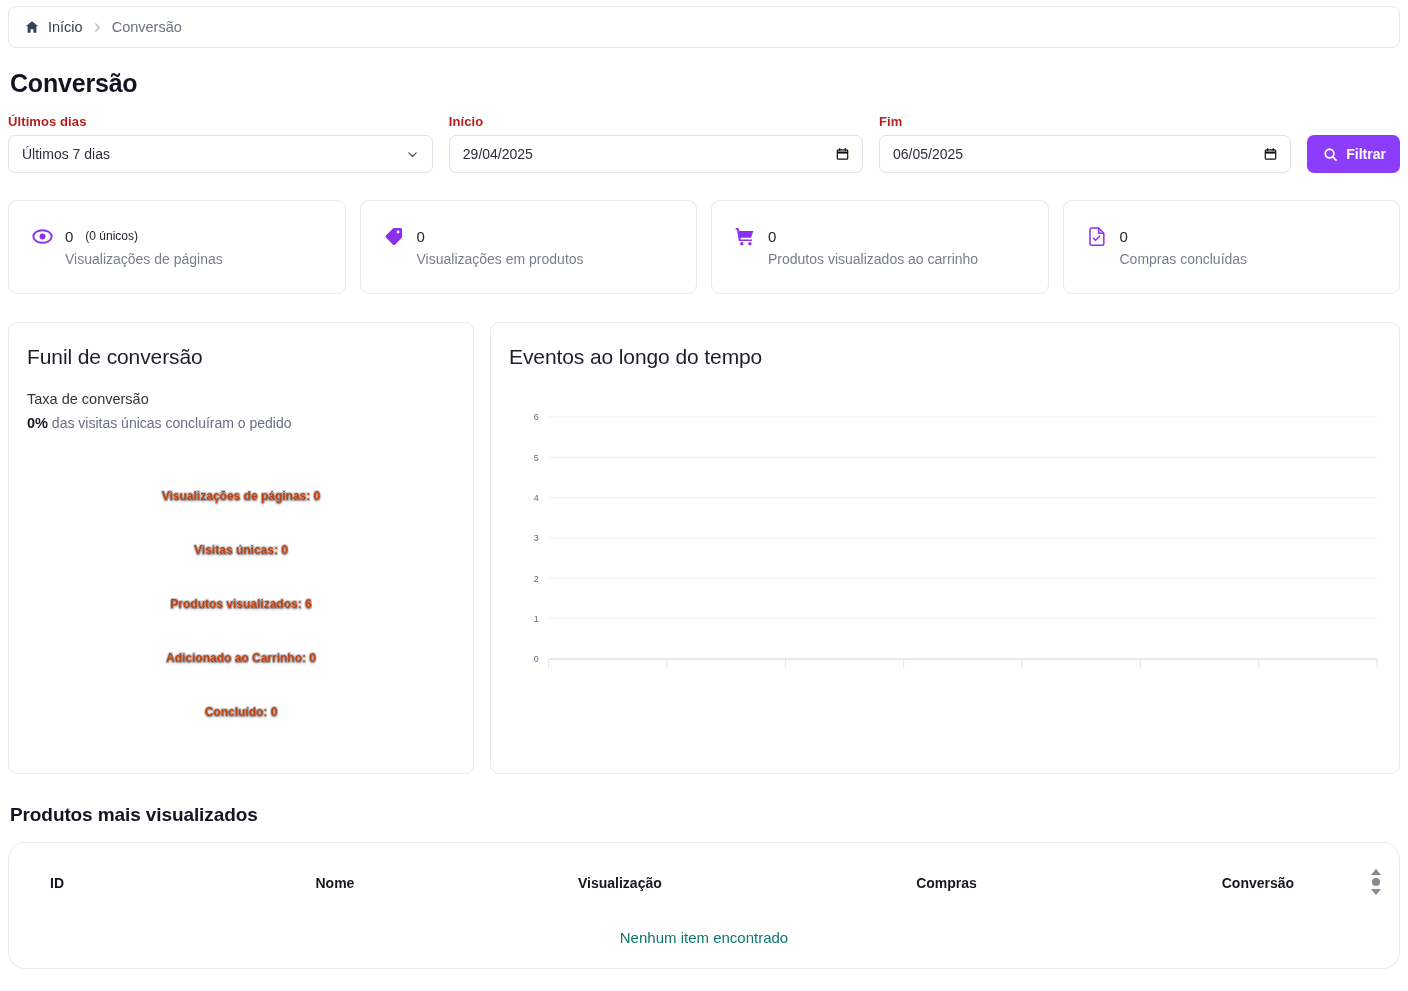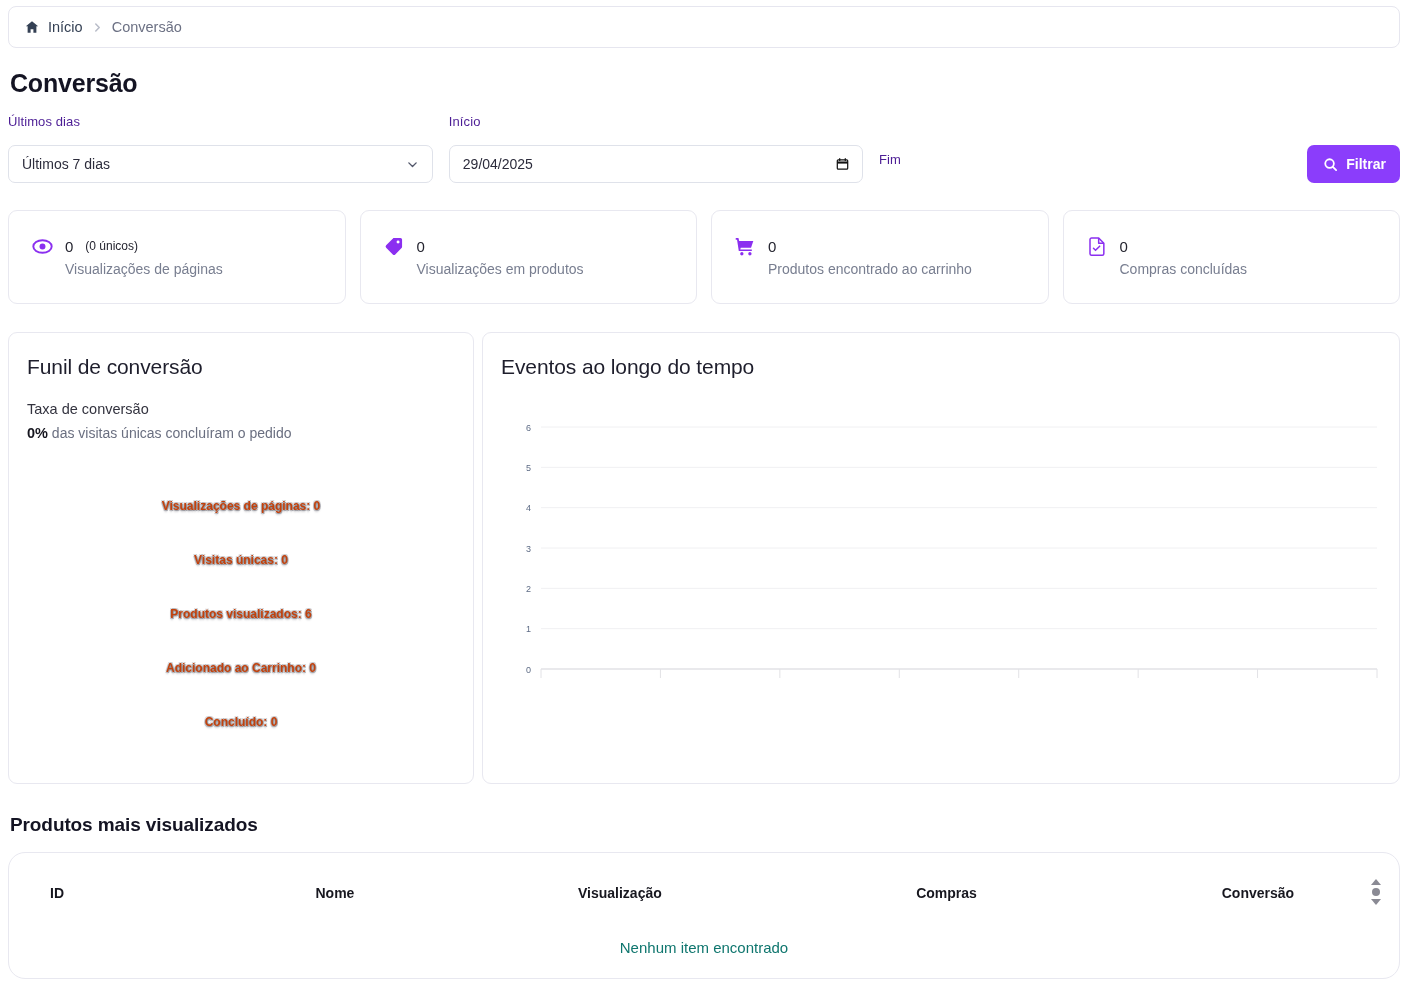--- a/index.html
+++ b/index.html
@@ -43,23 +43,23 @@
   
   .filters {
     display: flex;
     align-items: flex-end;
     gap: 16px;
     margin-top: 16px;
   }
   .field { display: flex; flex-direction: column; }
   .field-label {
     font-size: 13px;
-    font-weight: 400;
-    color: #4c1d95;
-    margin-bottom: 16px;
+    font-weight: 700;
+    color: #b91c1c;
+    margin-bottom: 6px;
     letter-spacing: 0.1px;
   }
   .f-dias { width: 438px; }
   .f-inicio { width: 427px; }
   .f-fim { width: 425px; }
 
   .control {
     height: 38px;
     border: 1px solid #dfe2ea;
     border-radius: 7px;
@@ -119,21 +119,21 @@
   .stat-value { font-size: 15px; color: #24242f; }
   .stat-sub-inline { font-size: 12px; color: #24242f; }
   .stat-label {
     margin-top: 4px;
     margin-left: 34px;
     font-size: 14px;
     color: #787e90;
   }
 
   
-  .panels { display: flex; gap: 8px; margin-top: 28px; }
+  .panels { display: flex; gap: 16px; margin-top: 28px; }
   .panel {
     border: 1px solid #e8e8f0;
     border-radius: 9px;
     background: #fff;
   }
   .panel-funnel { width: 466px; height: 452px; padding: 22px 18px 0 18px; }
   .panel-chart  { flex: 1 1 auto; height: 452px; padding: 22px 18px 0 18px; position: relative; }
   .panel-title {
     font-size: 21px;
     font-weight: 400;
@@ -278,20 +278,30 @@
             <rect x="1.6" y="2.8" width="12.8" height="11.6" rx="1.2"></rect>
             <path d="M1.6 6.2h12.8" stroke-width="2.6"></path>
             <path d="M4.6 1.4v2.2M11.4 1.4v2.2" stroke-linecap="round"></path>
           </svg>
         </span>
       </div>
     </div>
 
     <div class="field f-fim">
       <label class="field-label">Fim</label>
+      <div class="control">
+        <span class="val">06/05/2025</span>
+        <span class="cal-icon">
+          <svg width="13" height="14" viewBox="0 0 16 16" fill="none" stroke="currentColor" stroke-width="1.5" aria-hidden="true">
+            <rect x="1.6" y="2.8" width="12.8" height="11.6" rx="1.2"></rect>
+            <path d="M1.6 6.2h12.8" stroke-width="2.6"></path>
+            <path d="M4.6 1.4v2.2M11.4 1.4v2.2" stroke-linecap="round"></path>
+          </svg>
+        </span>
+      </div>
     </div>
 
     <button class="btn-filtrar">
       <span style="display:inline-flex;">
         <svg viewBox="0 0 16 16" fill="none" stroke="currentColor" stroke-width="1.9" stroke-linecap="round" aria-hidden="true">
           <circle cx="7" cy="7" r="4.6"></circle>
             <path d="M10.5 10.5L14 14"></path>
         </svg>
       </span>
       <span>Filtrar</span>
@@ -331,21 +341,21 @@
       <div class="stat-row">
         <span class="stat-icon">
           <svg width="22" height="21" viewBox="0 0 24 24" fill="currentColor" aria-hidden="true">
             <path d="M1.4 2.4h3.1l.9 3.2h16.1l-2.6 7.9H7.1l-.5 1.8h13.2v1.9H4.9L2.9 4.3H1.4z"></path>
             <circle cx="8.4" cy="20.3" r="1.9"></circle>
             <circle cx="17.6" cy="20.3" r="1.9"></circle>
           </svg>
         </span>
         <span class="stat-value">0</span>
       </div>
-      <div class="stat-label">Produtos encontrado ao carrinho</div>
+      <div class="stat-label">Produtos visualizados ao carrinho</div>
     </div>
 
     <div class="stat-card">
       <div class="stat-row">
         <span class="stat-icon">
           <svg width="20" height="21" viewBox="0 0 24 24" fill="none" stroke="currentColor" stroke-width="1.8" stroke-linejoin="round" aria-hidden="true">
             <path d="M14 1.8H5.4a1.8 1.8 0 0 0-1.8 1.8v17a1.8 1.8 0 0 0 1.8 1.8h13a1.8 1.8 0 0 0 1.8-1.8V8z"></path>
             <path d="M14 1.8V8h6.2"></path>
             <path d="M7.8 14.2l2.4 2.4 5-5" stroke-linecap="round"></path>
           </svg>

